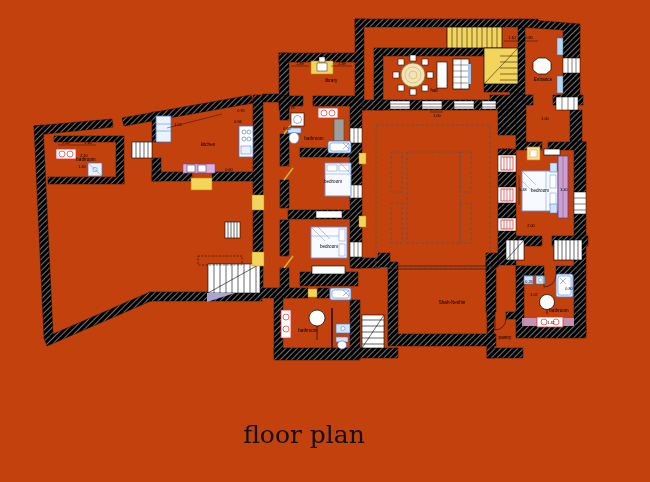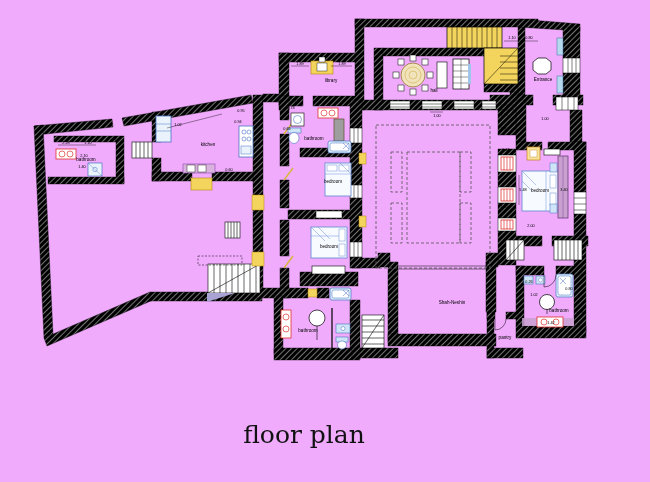--- a/index.html
+++ b/index.html
@@ -1,16 +1,16 @@
 <!DOCTYPE html>
 <html><head>
 <meta charset="utf-8">
 <style>
   html,body{margin:0;padding:0;background:#ffffff;}
-  .canvas{position:relative;width:650px;height:482px;background:#f0abfc;overflow:hidden;
+  .canvas{position:relative;width:650px;height:482px;background:#c2410c;overflow:hidden;
           font-family:"Liberation Sans",sans-serif;}
   svg{display:block;}
   text{font-family:"Liberation Sans",sans-serif;fill:#000;}
   .room-label{font-size:4.6px;}
   .dim{font-size:3.8px;}
   .title{font-family:"DejaVu Serif",serif;font-size:25px;fill:#111;}
 </style>
 </head>
 <body>
 

